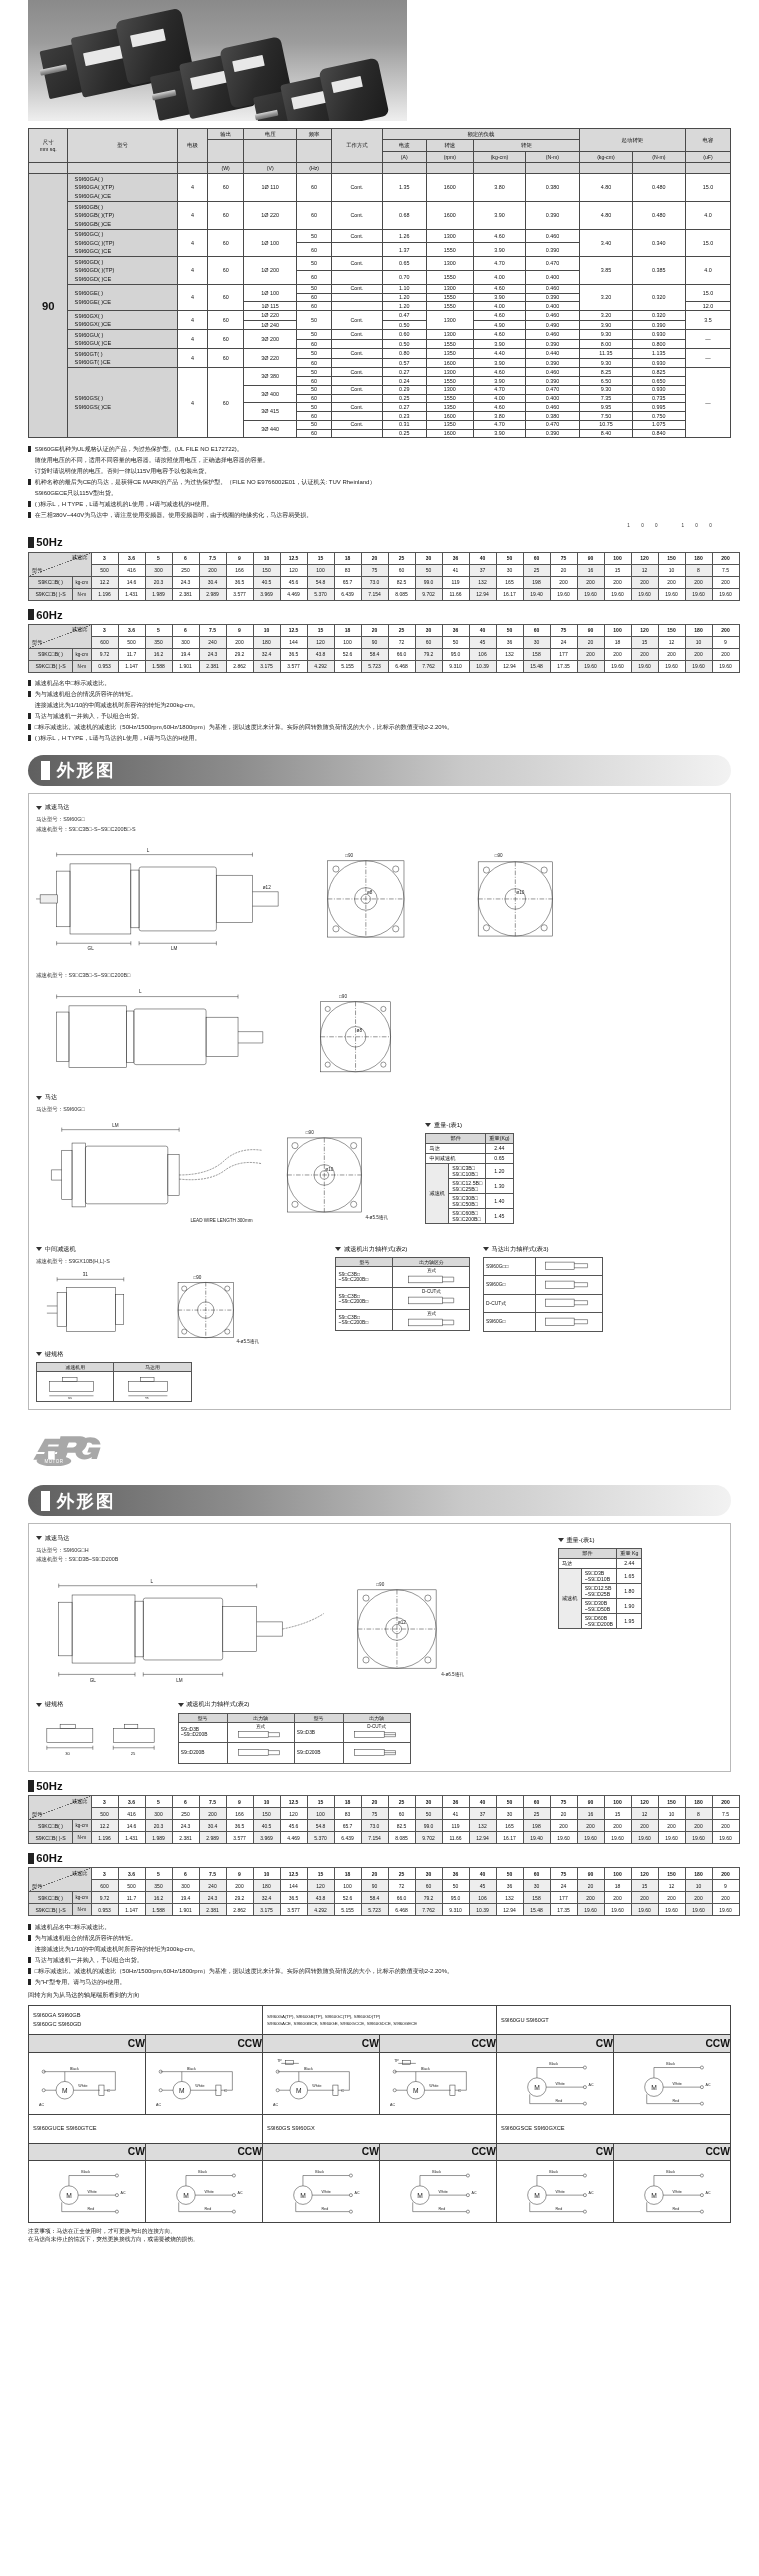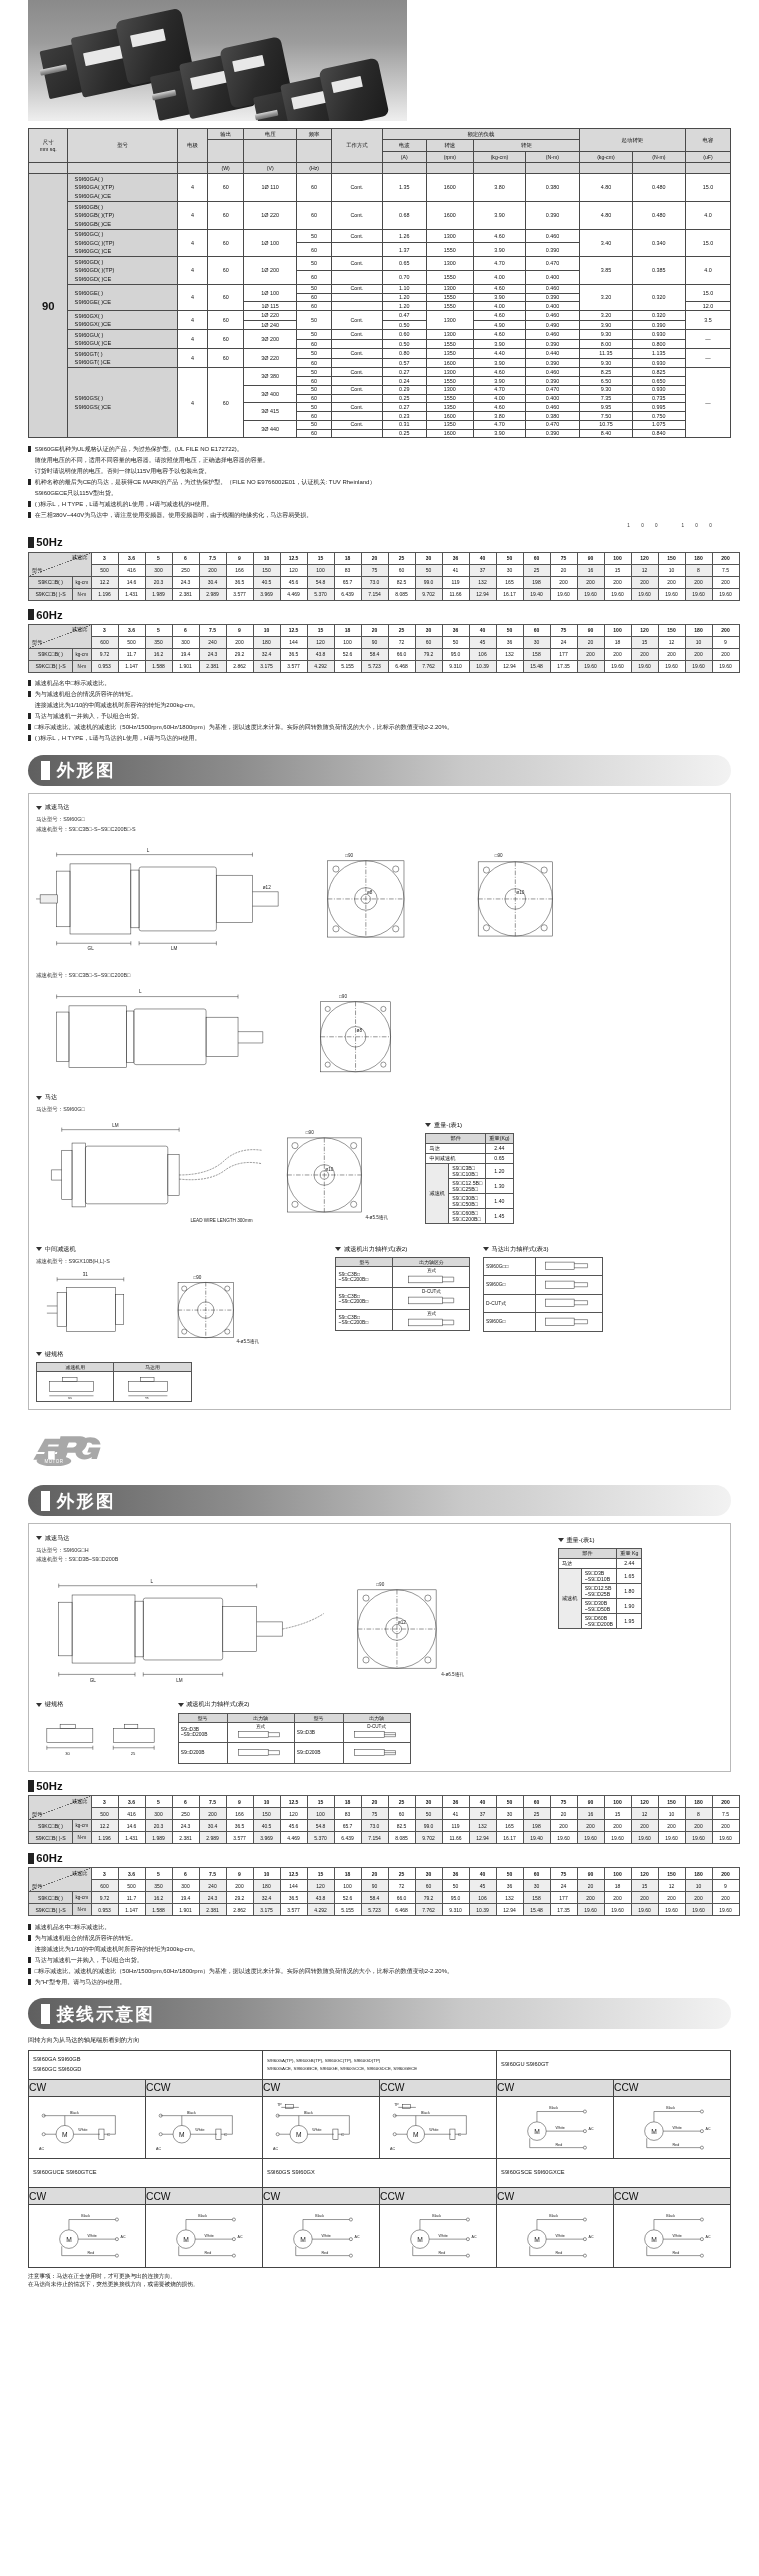--- a/index.html
+++ b/index.html
@@ -132,21 +132,21 @@
   
   .smalltbl { font-size:4.9px; border-collapse:collapse; }
   .smalltbl th, .smalltbl td { border:0.5px solid #555; padding:1px 2.1px; text-align:center; }
   .smalltbl th { background:#d9d9d9; font-weight:normal; }
 
   
   .wiretbl { width:703px; margin:0 28px; border-collapse:collapse; font-size:5.2px; }
   .wiretbl td, .wiretbl th { border:0.5px solid #444; }
   .wire-title { font-size:5.7px; padding:3.1px 4.1px; line-height:1.7; height:29px; }
   .wire-title.small { font-size:4.4px; }
-  .wire-dir { background:#dcdcdc; text-align:left; font-size:10.3px; padding:2.6px 0; }
+  .wire-dir { background:#dcdcdc; text-align:right; font-size:10.3px; padding:2.6px 0;font-weight:bold; }
   .wire-dia { height:61px; text-align:center; background:#fff; padding:2.1px; }
 
   .footnote { margin:5.2px 28px 2.1px 28px; font-size:5.7px; }
 
   .pgbreak { height:15.5px; background:#fff; }
 </style>
 </head>
 <body>
 
 <div class="page">
@@ -1804,24 +1804,20 @@
       <div class="note">
         <span class="bullet"></span>
         <span class="txt">□标示减速比。减速机的减速比（50Hz/1500rpm,60Hz/1800rpm）为基准，据以速度比来计算。实际的回转数随负荷情况的大小，比标示的数值变动2-2.20%。</span>
       </div>
       <div class="note">
         <span class="bullet"></span>
         <span class="txt">为"H"型专用。请与马达的H使用。</span>
       </div>
     </div>
 
-  <div class="secbar">
-    <span class="tick"></span>
-    <span>接线示意图</span>
-  </div>
 
   <div style="margin:4.1px 28px 5.2px 28px; font-size:6.2px;">回转方向为从马达的轴尾端所看到的方向</div>
 
   <table class="wiretbl" id="wiring-table">
       <colgroup>
         <col style="width:117px">
         <col style="width:117px">
         <col style="width:117px">
         <col style="width:117px">
         <col style="width:117px">

